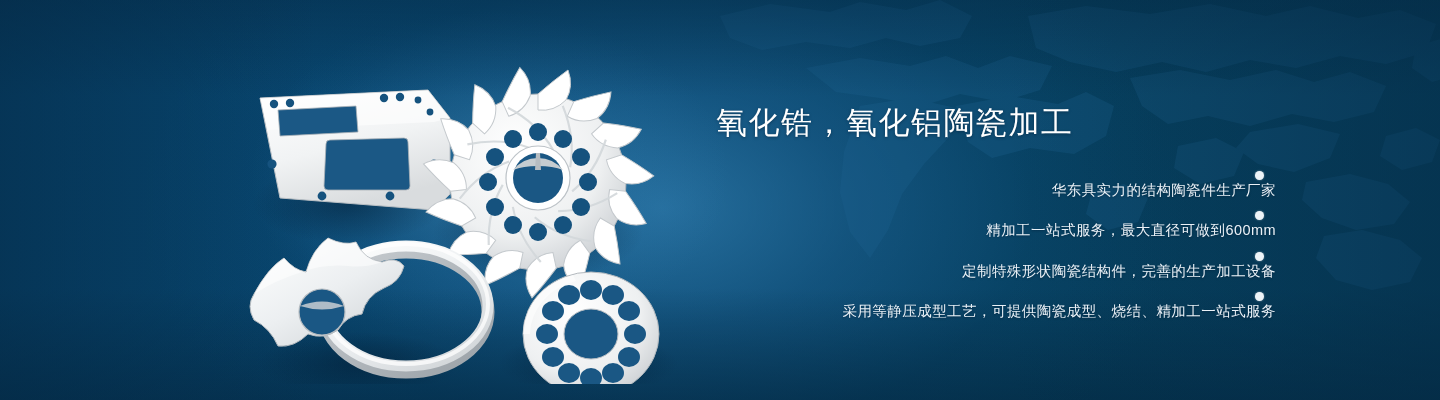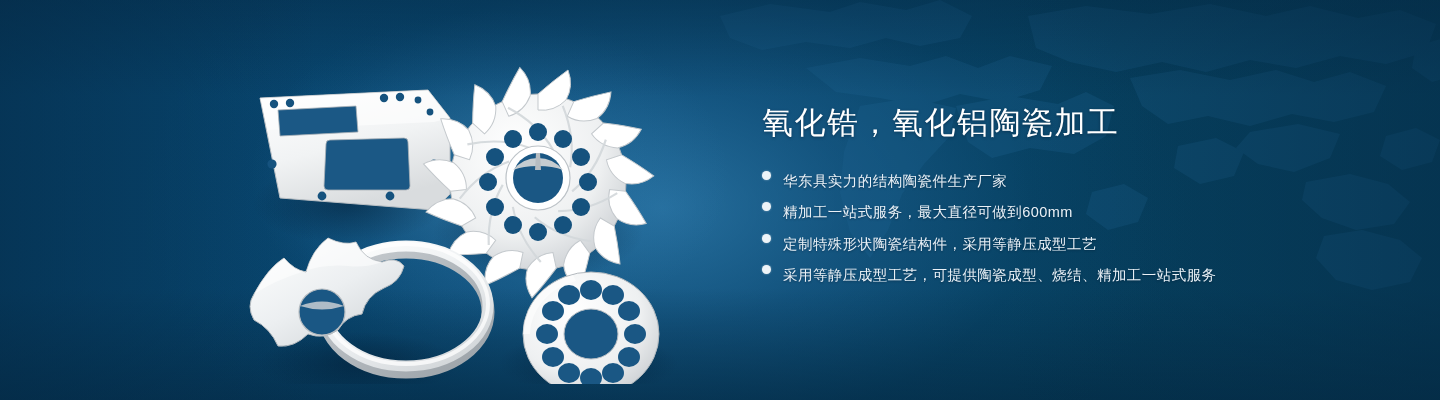--- a/index.html
+++ b/index.html
@@ -46,37 +46,38 @@
   .world-map {
     position:absolute; top:-14px; right:-30px;
     width:760px; height:330px;
     opacity:.30;
   }
   .world-map path { fill:#1d6290; }
 
   
   .copy {
     position:absolute;
-    left:762px; top:104px;
+    left:716px; top:104px;
     width:560px;
   }
   .headline {
     color:#ffffff;
     font-size:31px;
     line-height:1.25;
     letter-spacing:1.5px;
     font-weight:400;
     text-shadow:0 1px 3px rgba(0,20,40,.45);
     white-space:nowrap;
   }
   .feature-list { list-style:none; margin-top:28px; }
   .feature-item {
     display:flex;
-    align-items:flex-start;
+    align-items:flex-end;
     margin-bottom:10.5px;
+    flex-direction:column;
   }
   .dot {
     width:9px; height:9px;
     border-radius:50%;
     background:#eef4f8;
     flex:0 0 auto;
     margin-right:12px;
     box-shadow:0 0 2px rgba(255,255,255,.5);
   }
   .feature-text {
@@ -279,21 +280,21 @@
       <li class="feature-item">
         <span class="dot"></span>
         <span class="feature-text">华东具实力的结构陶瓷件生产厂家</span>
       </li>
       <li class="feature-item">
         <span class="dot"></span>
         <span class="feature-text">精加工一站式服务，最大直径可做到600mm</span>
       </li>
       <li class="feature-item">
         <span class="dot"></span>
-        <span class="feature-text">定制特殊形状陶瓷结构件，采用等静压成型工艺</span>
+        <span class="feature-text">定制特殊形状陶瓷结构件，完善的生产加工设备</span>
       </li>
       <li class="feature-item">
         <span class="dot"></span>
         <span class="feature-text">采用等静压成型工艺，可提供陶瓷成型、烧结、精加工一站式服务</span>
       </li>
     </ul>
   </div>
 
 </div>
 

